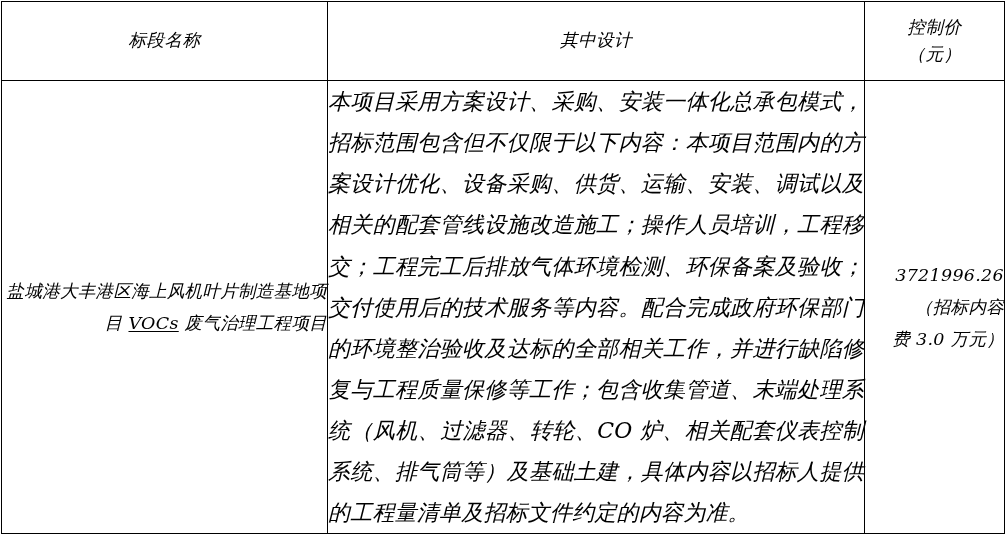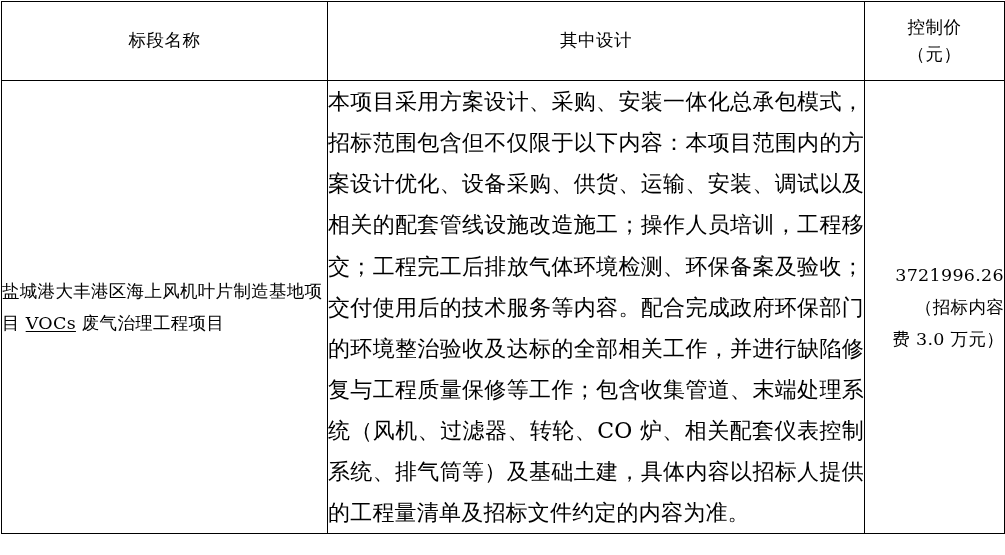--- a/index.html
+++ b/index.html
@@ -18,20 +18,21 @@
     width: 1005px;
     height: 555px;
     position: relative;
     box-sizing: border-box;
   }
   table.bid-table {
     border-collapse: collapse;
     width: 1003px;
     margin: 1px 16px 0 1px;
     table-layout: fixed;
+    font-style: italic;
   }
   table.bid-table td,
   table.bid-table th {
     border: 1px solid #000000;
     vertical-align: middle;
     padding: 0;
   }
   col.c-name { width: 326px; }
   col.c-content { width: 537px; }
   col.c-price { width: 140px; }
@@ -40,21 +41,21 @@
     height: 78px;
     text-align: center;
     font-size: 17.5px;
     font-weight: normal;
     line-height: 1.55;
     letter-spacing: 0.5px;
   }
   .hdr-cell .line { display: block; }
 
   .name-cell {
-    text-align: left;
+    text-align: right;
     font-size: 17.5px;
     line-height: 1.85;
     padding: 4px 18px;
     letter-spacing: 0.3px;
   }
   .name-cell .underlined {
     text-decoration: underline;
     text-underline-offset: 2px;
   }
 

